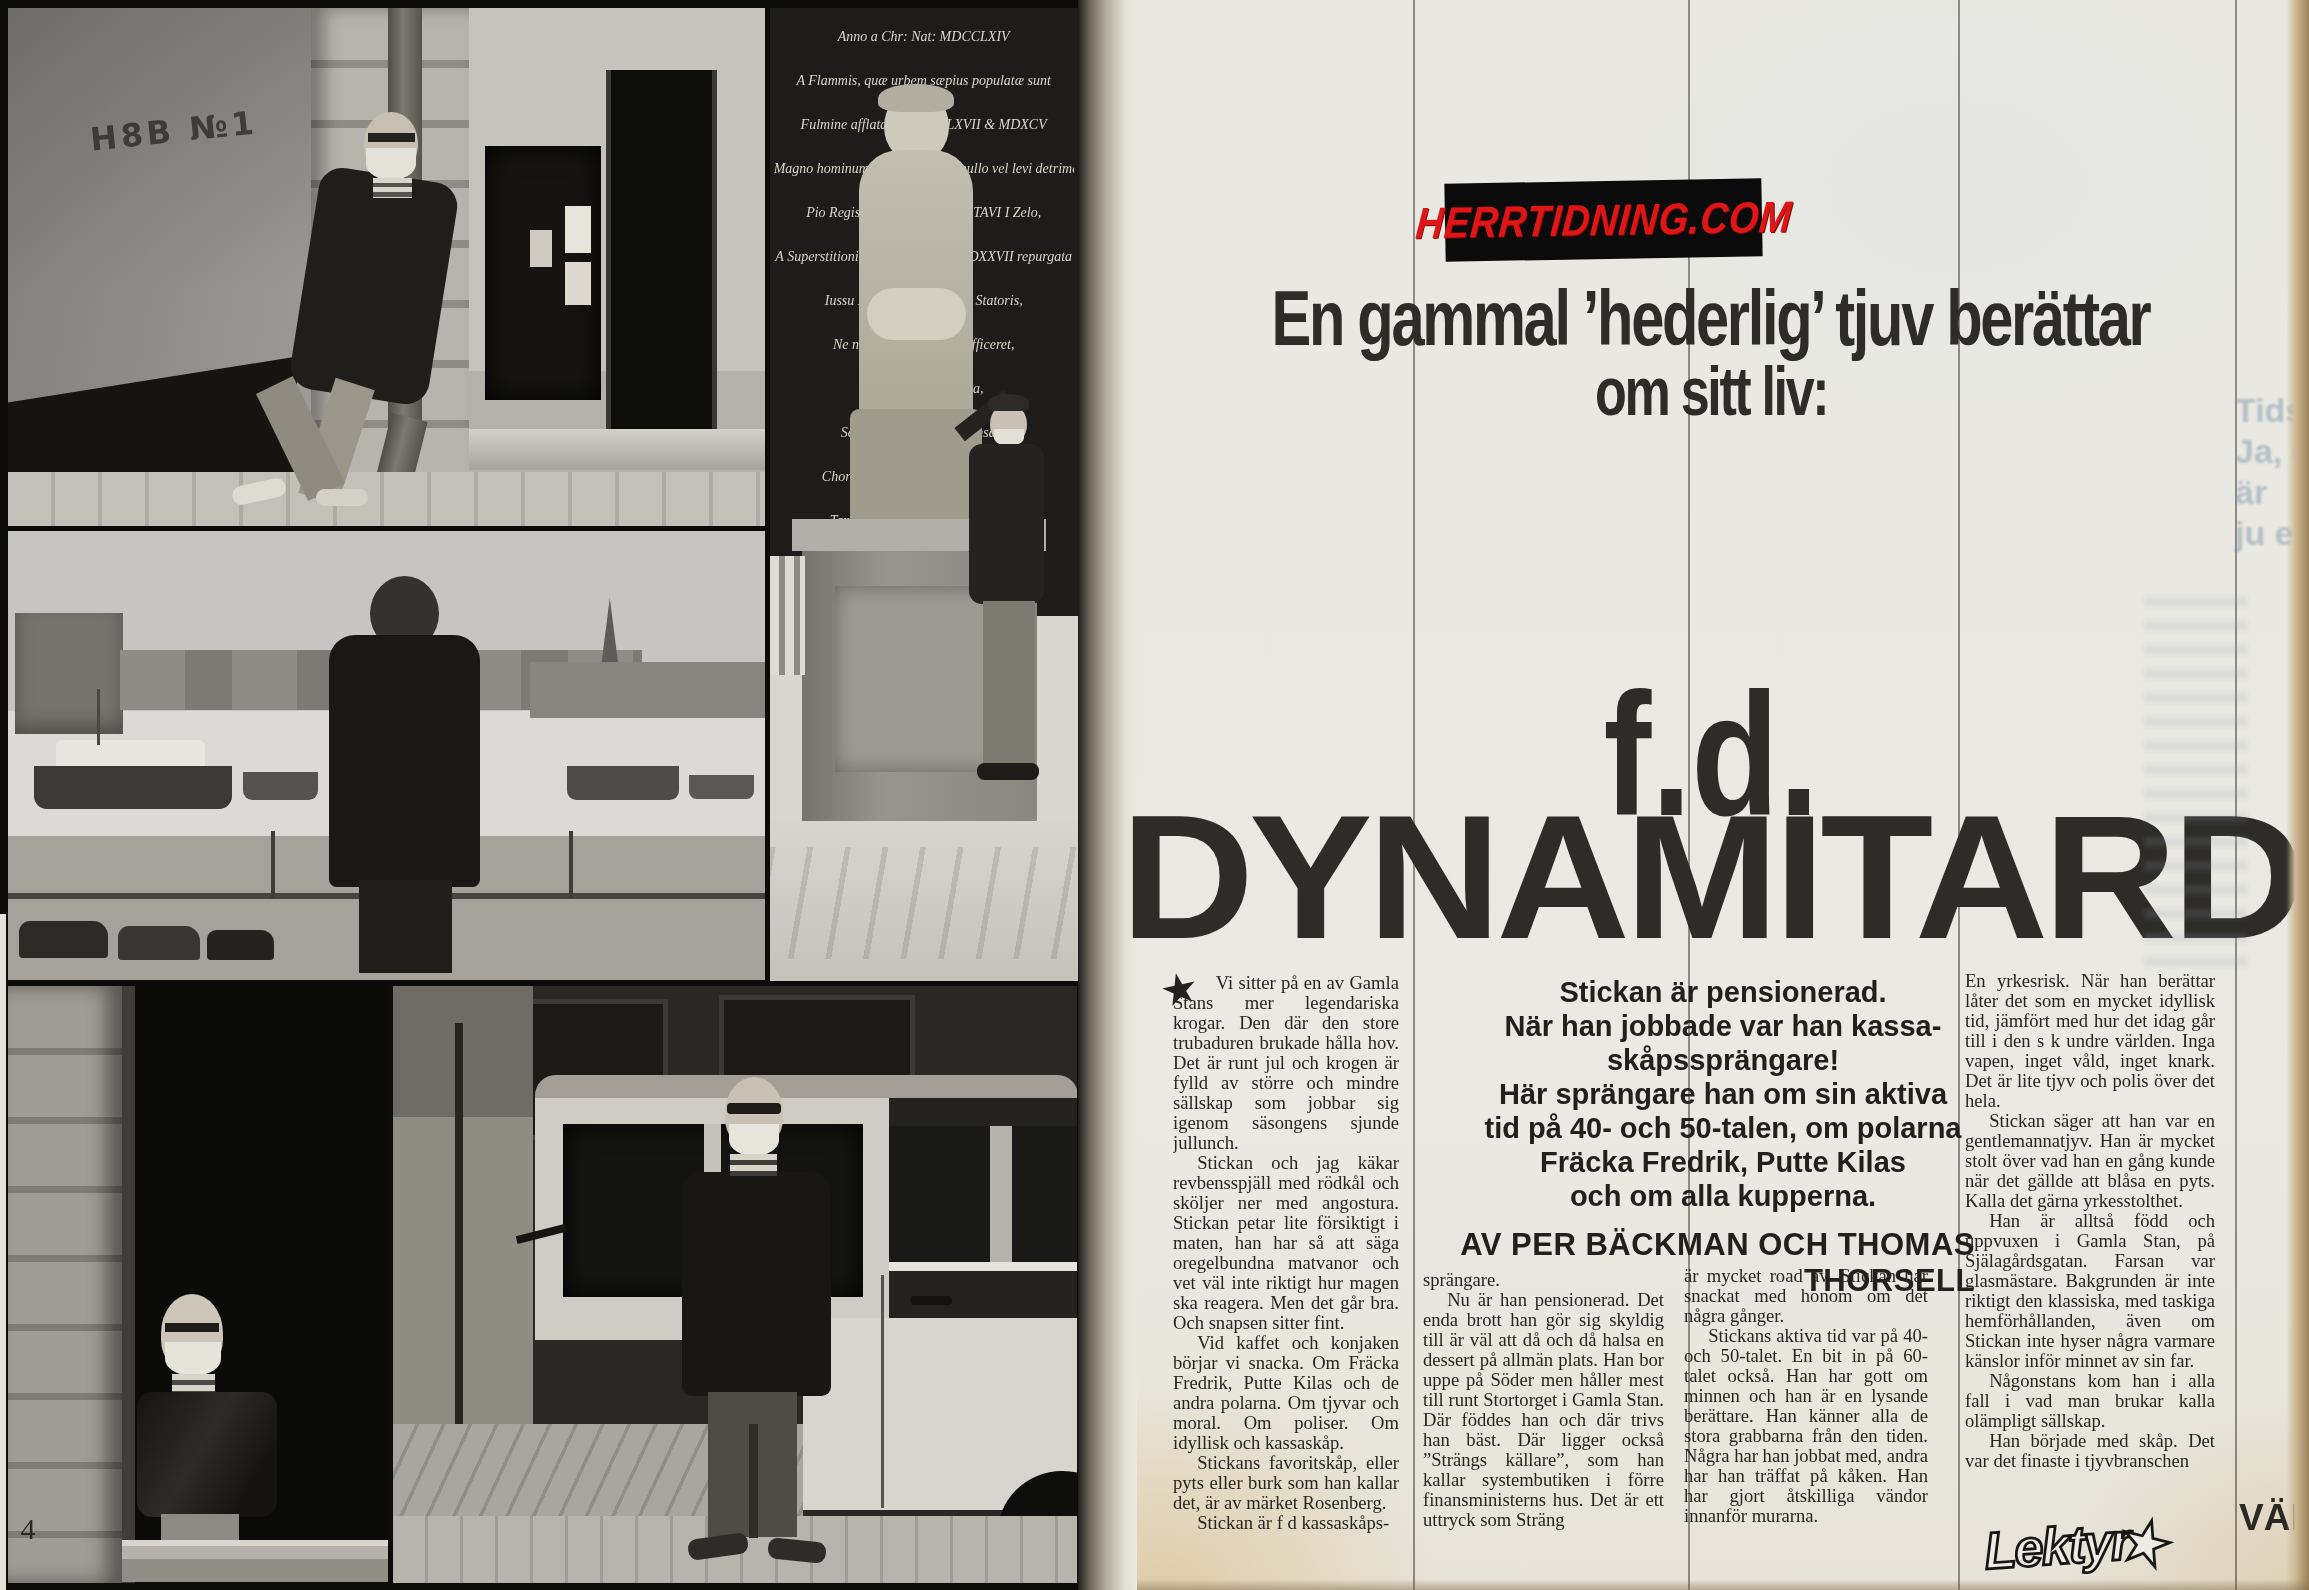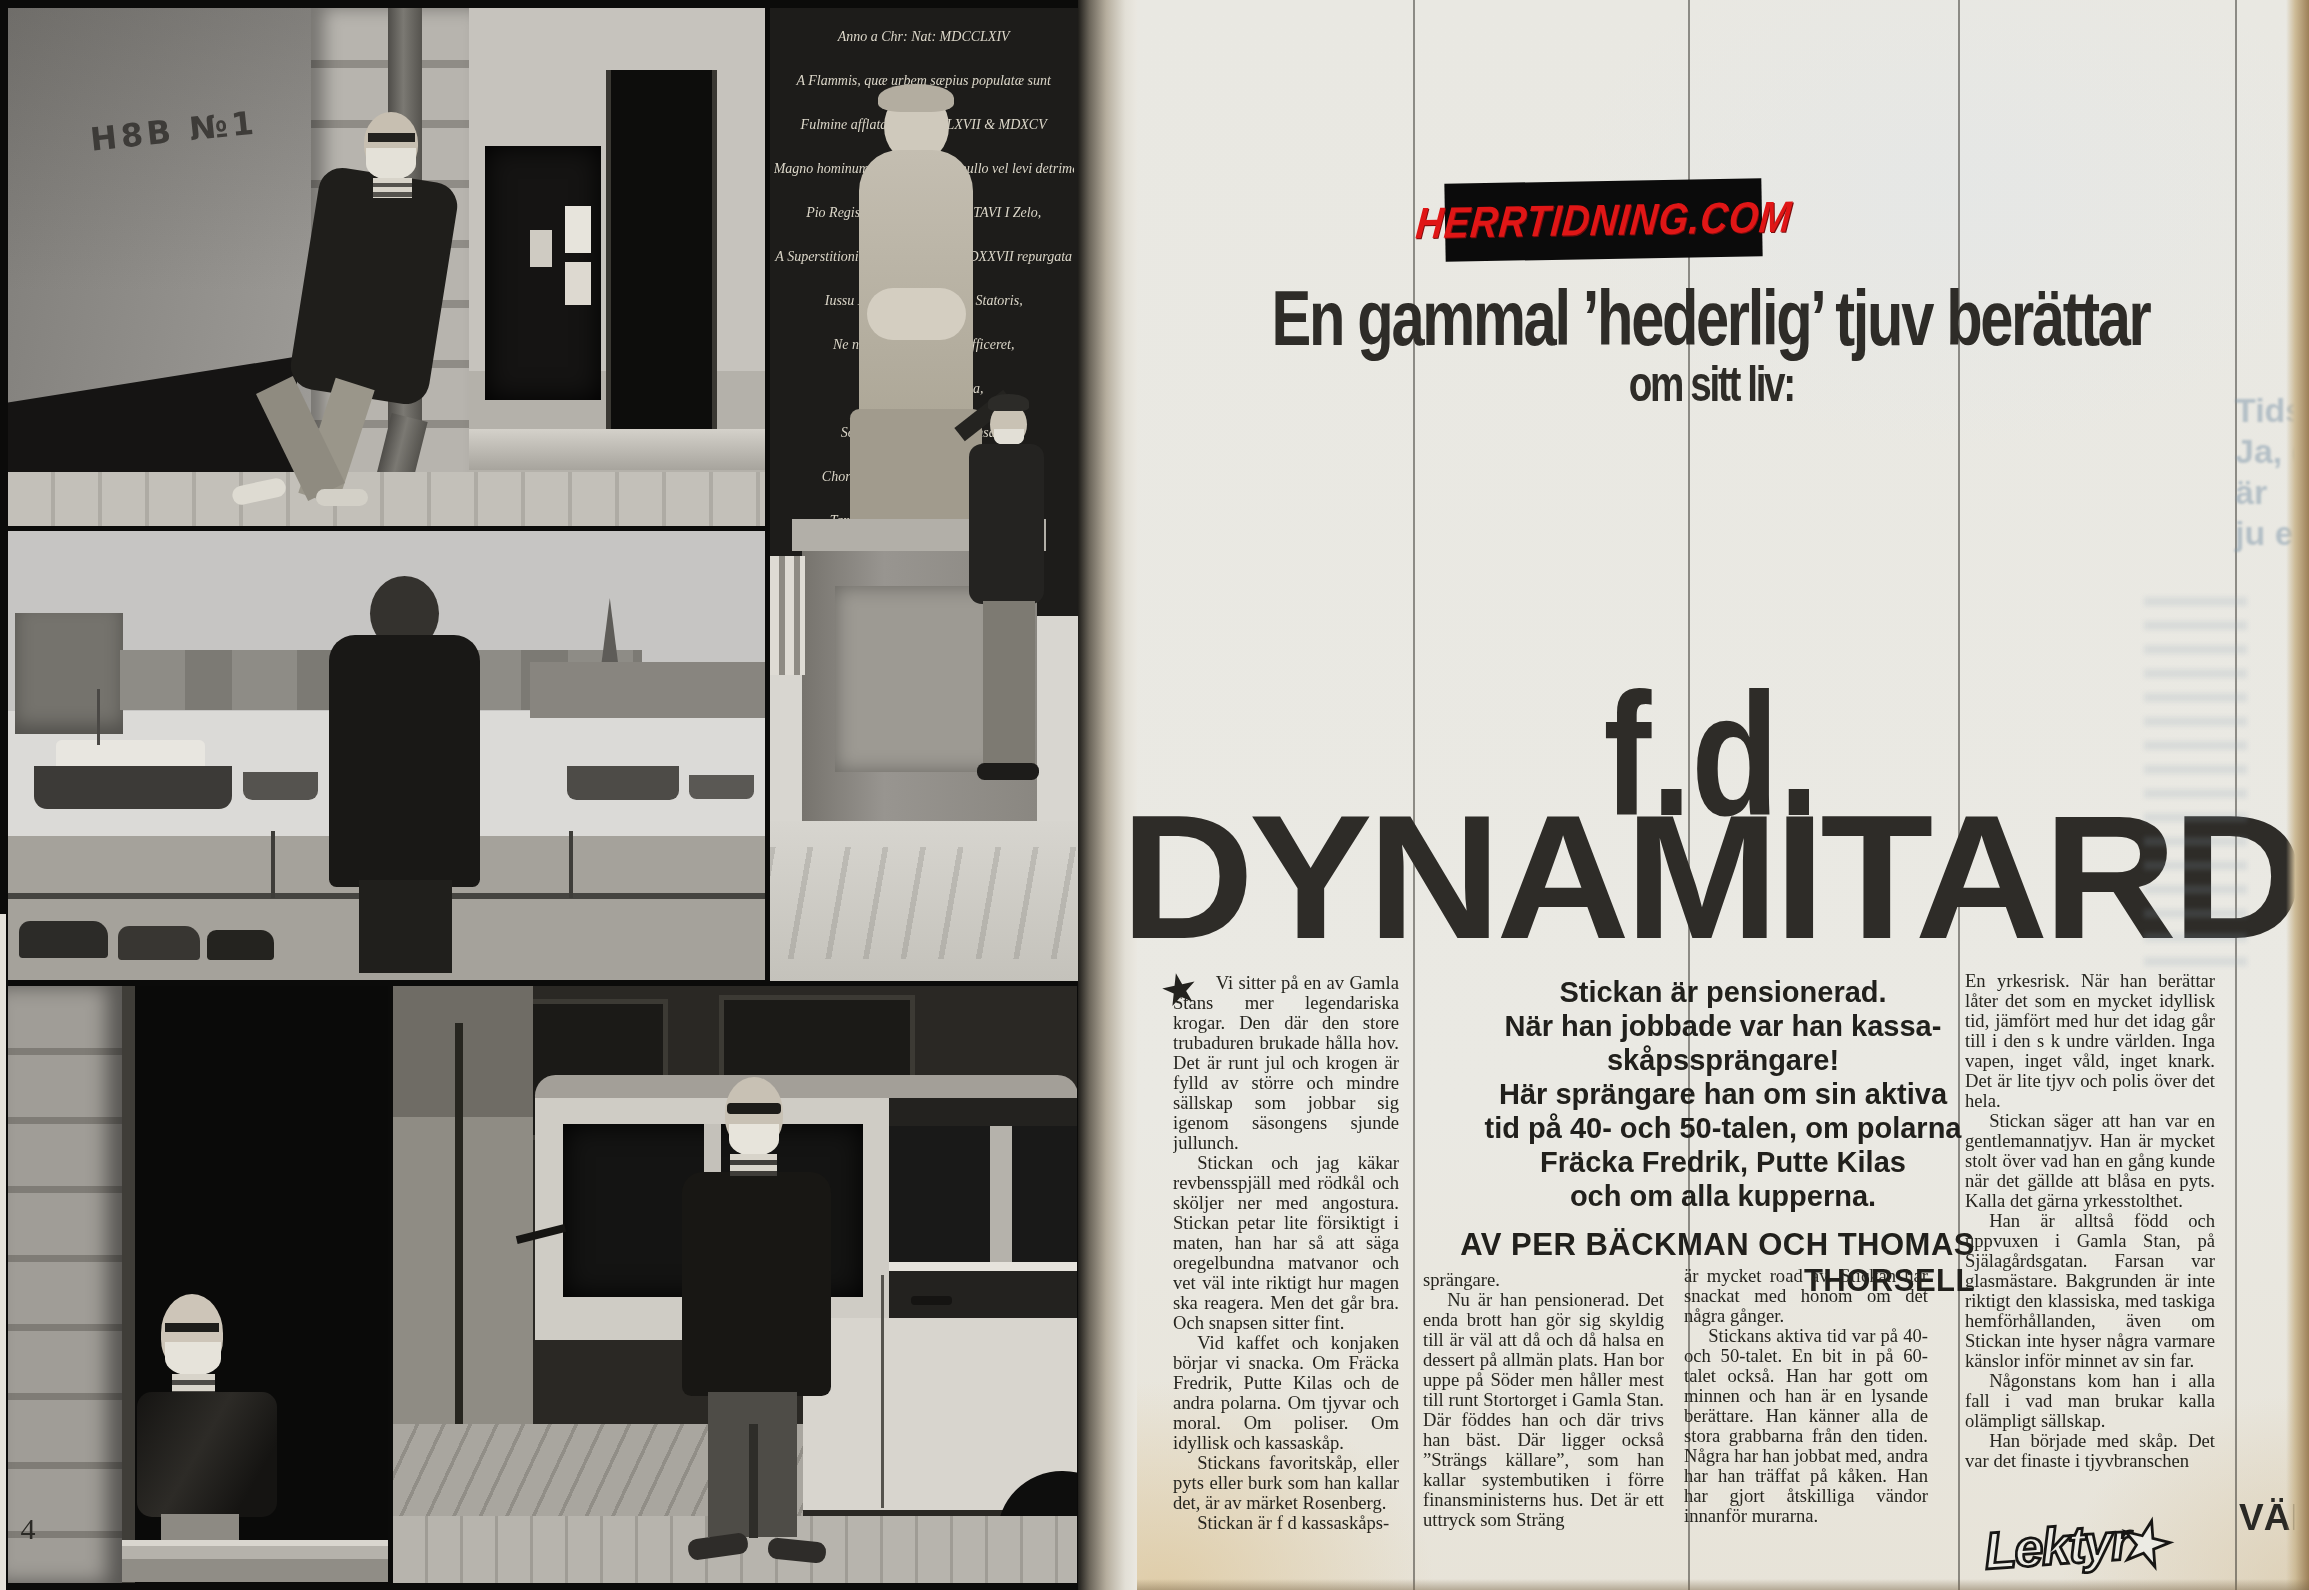--- a/index.html
+++ b/index.html
@@ -192,21 +192,21 @@
   <div class="fold" style="left:1958px;"></div>
   <div class="fold" style="left:2235px;"></div>
 
   <div class="abs" style="left:1445px;top:181px;width:317px;height:78px;background:#0b0b0b;transform:rotate(-1deg);display:flex;align-items:center;justify-content:center;">
     <span style="font-family:'Liberation Sans',sans-serif;font-weight:700;font-style:italic;font-size:38px;color:#e01616;letter-spacing:0.9px;transform:skewX(-6deg) scaleY(1.15);display:inline-block;text-shadow:0.9px 0.9px 0 #7a0c0c;">HERRTIDNING.COM</span>
   </div>
 
   <div class="hl" style="top:278px;font-size:71px;letter-spacing:-2.8px;">
     <span class="cond" style="transform:scale(.84,1.1);">En gammal ’hederlig’ tjuv berättar</span>
   </div>
-  <div class="hl" style="top:356px;font-size:46px;letter-spacing:-2.8px;">
+  <div class="hl" style="top:356px;font-size:62px;letter-spacing:-2.8px;">
     <span class="cond" style="transform:scale(.84,1.1);">om sitt liv:</span>
   </div>
 
   <div class="hl" style="top:667px;font-size:175px;line-height:175px;">
     <span class="cond" style="transform:scale(.82,1);">f.d.</span>
   </div>
   <div class="hl" style="top:791px;font-size:173px;line-height:173px;letter-spacing:-4.7px;">
     <span class="cond" style="transform:scale(1.07,1.02);">DYNAMITARD</span>
   </div>
 

